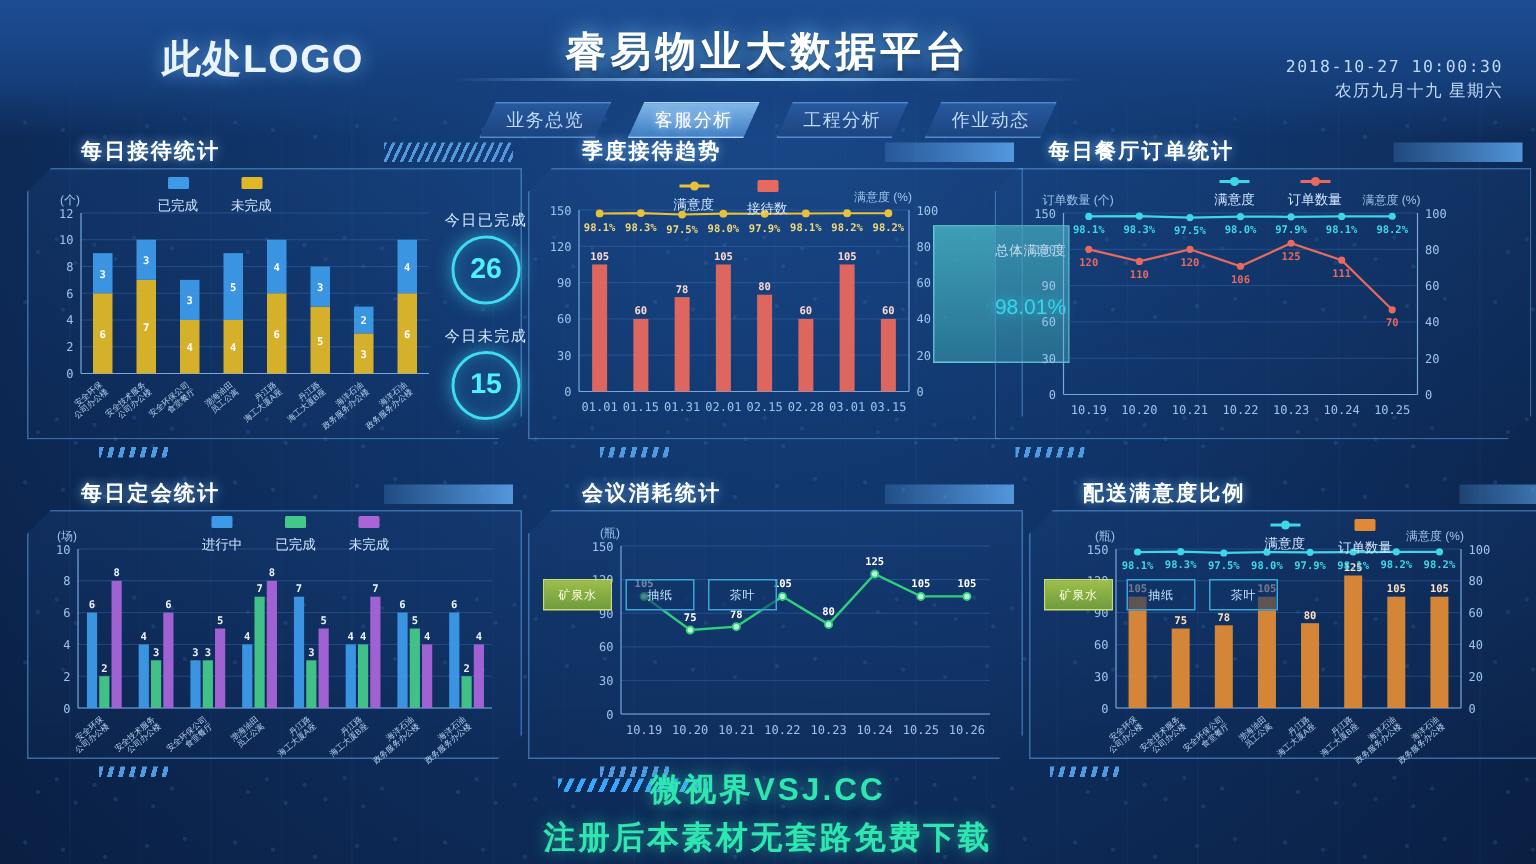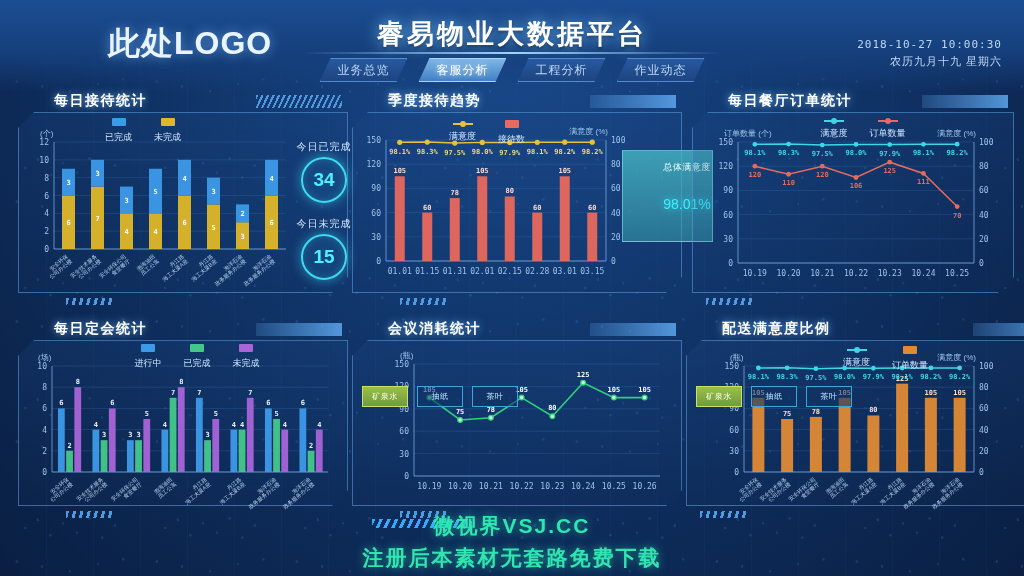--- a/index.html
+++ b/index.html
@@ -28,28 +28,28 @@
       radial-gradient(circle at 88% 66%, #5a9be0 0 1.2px, transparent 1.6px);
     background-size:140px 120px;
   }
   .glowlines{position:absolute;inset:0;pointer-events:none;opacity:.35;
     background:repeating-linear-gradient(90deg,transparent 0 46px,rgba(90,160,235,.10) 46px 47px);}
 
   
   .header{position:absolute;left:0;top:0;width:1024px;height:92px;}
   .hdr-bg{position:absolute;inset:0;
     background:linear-gradient(180deg,#1c4d92 0%,#16407d 55%,rgba(16,52,104,0) 100%);}
-  .logo{position:absolute;left:108px;top:22px;font-size:32px;font-weight:bold;
+  .logo{position:absolute;left:108px;top:22px;font-size:26px;font-weight:bold;
     color:#eaf4ff;letter-spacing:1px;text-shadow:0 0 12px rgba(120,190,255,.7);}
   .title{position:absolute;left:0;top:16px;width:1024px;text-align:center;
     font-size:27px;font-weight:bold;color:#ffffff;letter-spacing:3px;
     text-shadow:0 0 16px rgba(120,200,255,.9),0 2px 3px rgba(0,0,0,.5);}
   .title-underline{position:absolute;left:50%;transform:translateX(-50%);top:52px;width:420px;height:2px;
     background:linear-gradient(90deg,transparent,#9fd6ff,transparent);}
-  .navbar{position:absolute;left:50%;transform:translateX(-50%);top:58px;display:flex;gap:11px;}
+  .navbar{position:absolute;left:50%;transform:translateX(-50%);top:68px;display:flex;gap:11px;}
   .navtab{position:relative;height:22px;line-height:22px;padding:0 17px;font-size:12px;
     color:#bcd9f7;background:linear-gradient(180deg,#27599f,#1d4480);
     border:1px solid #4f8bd0;
     clip-path:polygon(11px 0,100% 0,calc(100% - 11px) 100%,0 100%);
     letter-spacing:1px;cursor:pointer;}
   .navtab.active{color:#ffffff;background:linear-gradient(180deg,#7fb6e8,#3f7fc4);
     border-color:#a8d4ff;text-shadow:0 0 6px rgba(255,255,255,.7);}
   .clock{position:absolute;right:22px;top:36px;text-align:right;font-size:11px;color:#bed8f3;
     line-height:17px;letter-spacing:1px;font-family:"DejaVu Sans Mono",monospace;}
   .clock .cn{font-family:"Liberation Sans",sans-serif;}
@@ -233,21 +233,21 @@
           <text x="0" y="6" class="catlabel" text-anchor="end">政务服务办公楼</text>
         </g>
         <g transform="translate(253.5,165) rotate(-40)">
           <text x="0" y="0" class="catlabel" text-anchor="end">海洋石油</text>
           <text x="0" y="6" class="catlabel" text-anchor="end">政务服务办公楼</text>
         </g>
       </svg>
   </div>
   <div class="kpi" style="left:275px;top:48px;width:62px;">
     <div class="kpi-label">今日已完成</div>
-    <div class="kpi-circle">34</div>
+    <div class="kpi-circle">26</div>
   </div>
   <div class="kpi" style="left:275px;top:125px;width:62px;">
     <div class="kpi-label">今日未完成</div>
     <div class="kpi-circle">15</div>
   </div>
 </div>
 
 <div class="panel" style="left:352px;top:92px;width:330px;height:215px;">
   <div class="panel-title">季度接待趋势</div>
   <div class="hatch solid"></div>
@@ -329,21 +329,21 @@
         <text x="212.75" y="182" class="tick" text-anchor="middle">03.01</text>
         <text x="240.25" y="182" class="tick" text-anchor="middle">03.15</text>
       </svg>
   </div>
   <div class="satbox" style="left:270px;top:58px;height:90px;padding-left:39px;">
     <div class="t">总体满意度</div>
     <div class="v">98.01%</div>
   </div>
 </div>
 
-<div class="panel" style="left:692px;top:92px;width:322px;height:215px;">
+<div class="panel" style="left:663px;top:92px;width:322px;height:215px;padding-left:36px;">
   <div class="panel-title">每日餐厅订单统计</div>
   <div class="hatch solid"></div>
   <div class="panel-box"></div>
   <div class="corner-dash" style="left:14px;bottom:2px;"></div>
   <div class="chart-area">
     <div class="lgd" style="top:28px;left:10px;">
       <div class="lgd-item">
         <span class="lgd-line" style="background:#3dd8e8;color:#3dd8e8"></span>
         <span>满意度</span>
       </div>

